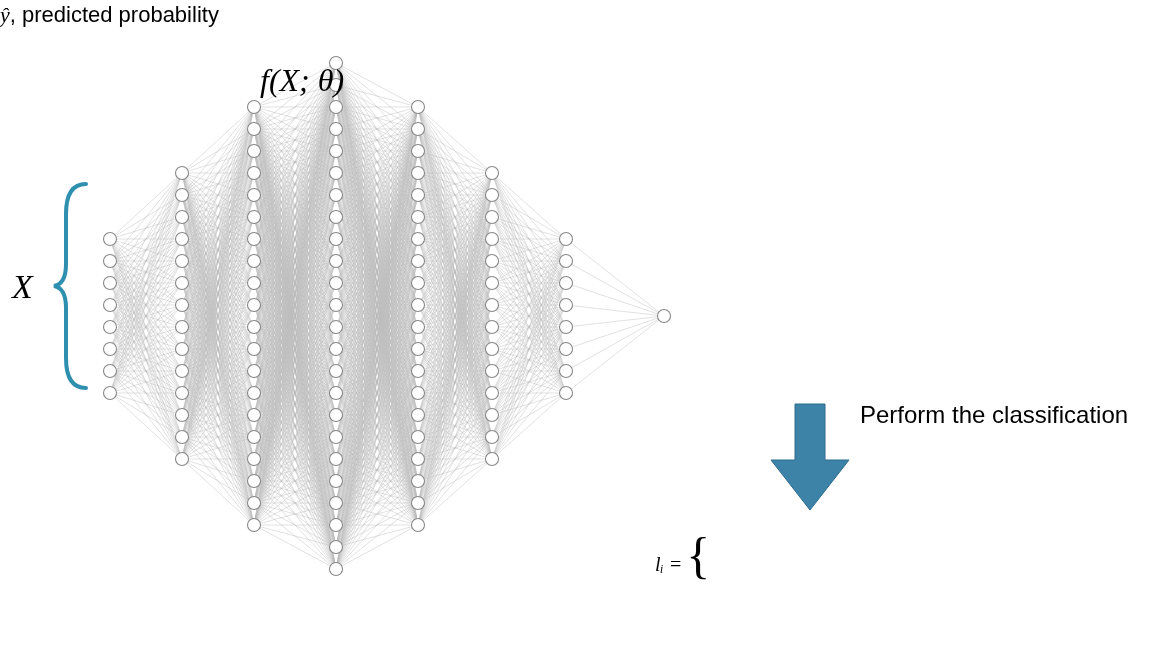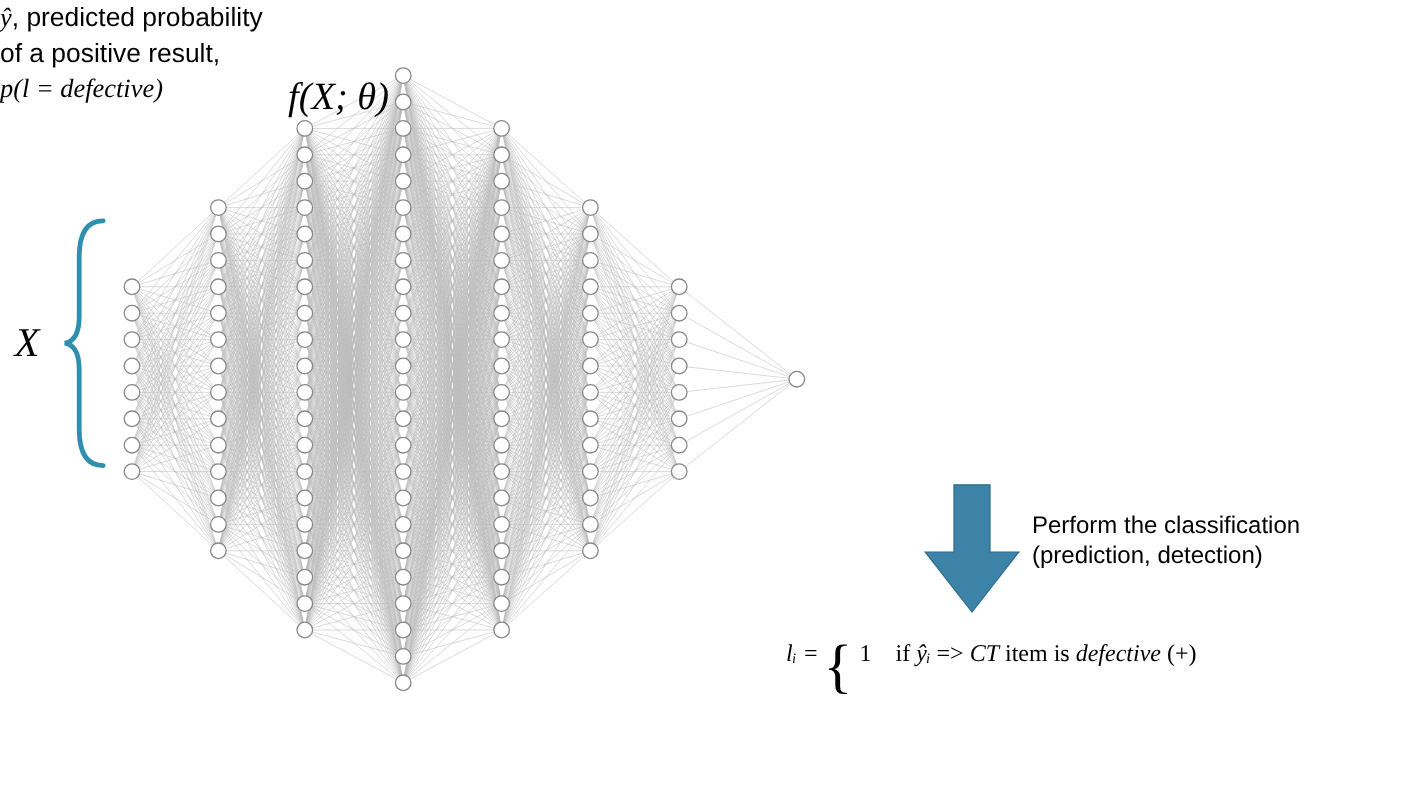--- a/index.html
+++ b/index.html
@@ -29,57 +29,57 @@
   .serif {
     font-family: "Times New Roman", Georgia, serif;
   }
   .input-x {
     left: 12px;
     top: 266px;
     font-size: 34px;
     font-style: italic;
   }
   .top-f {
-    left: 240px;
+    left: 260px;
     top: 60px;
     font-size: 32px;
     font-style: italic;
   }
   .yhat-block {
     left: 683px;
     top: 268px;
     font-size: 22px;
     line-height: 1.35;
     white-space: normal;
     width: 470px;
     font-family: Arial, Helvetica, sans-serif;
   }
   .yhat-block .mathy {
     font-family: "Times New Roman", Georgia, serif;
     font-style: italic;
   }
   .classify-label {
     left: 860px;
-    top: 426px;
-    font-size: 20px;
+    top: 400px;
+    font-size: 24px;
     line-height: 1.25;
     white-space: normal;
     width: 280px;
   }
   .equation-block {
     position: absolute;
     left: 655px;
     top: 530px;
     font-size: 20px;
     line-height: 1.55;
     white-space: normal;
   }
   .equation-block .row {
     display: flex;
-    align-items: flex-start;
+    align-items: flex-end;
   }
   .brace-eq {
     font-size: 50px;
     line-height: 50px;
     margin: 0 6px 0 4px;
     font-family: "Times New Roman", serif;
   }
   .eq-lines div {
     white-space: nowrap;
   }
@@ -1974,41 +1974,35 @@
   <div class="label serif input-x">
     <span>X</span>
   </div>
 
   <div class="label serif top-f">
     <span>f(X; θ)</span>
   </div>
 
   <div class="yhat-block">
     <span class="mathy">ŷ</span><span>, predicted probability</span><br>
-    <span>of a positive result,</span><br>
-    <span class="mathy">p(l = defective)</span>
+    <br>
   </div>
 
   <svg width="90" height="120" style="position:absolute; left:765px; top:398px;">
     <g fill="#3D83A8" stroke="#2C6C8F" stroke-width="1">
       <path d="M30 6 L60 6 L60 62 L84 62 L45 112 L6 62 L30 62 Z"></path>
     </g>
   </svg>
 
   <div class="label sans classify-label">
     <span>Perform the classification</span><br>
-    <span>(prediction, detection)</span>
   </div>
 
   <div class="equation-block serif">
     <div class="row">
       <span class="ital">lᵢ =</span>
       <span class="brace-eq">{</span>
       <div class="eq-lines">
-        <div>
-          <span>1</span>&nbsp;&nbsp;&nbsp;
-          <span>if <span class="ital">ŷᵢ</span> =&gt; <span class="ital">CT</span> item is <span class="ital">defective</span> (+)</span>
-        </div>
       </div>
     </div>
   </div>
 
 </div>
 
 </body></html>

